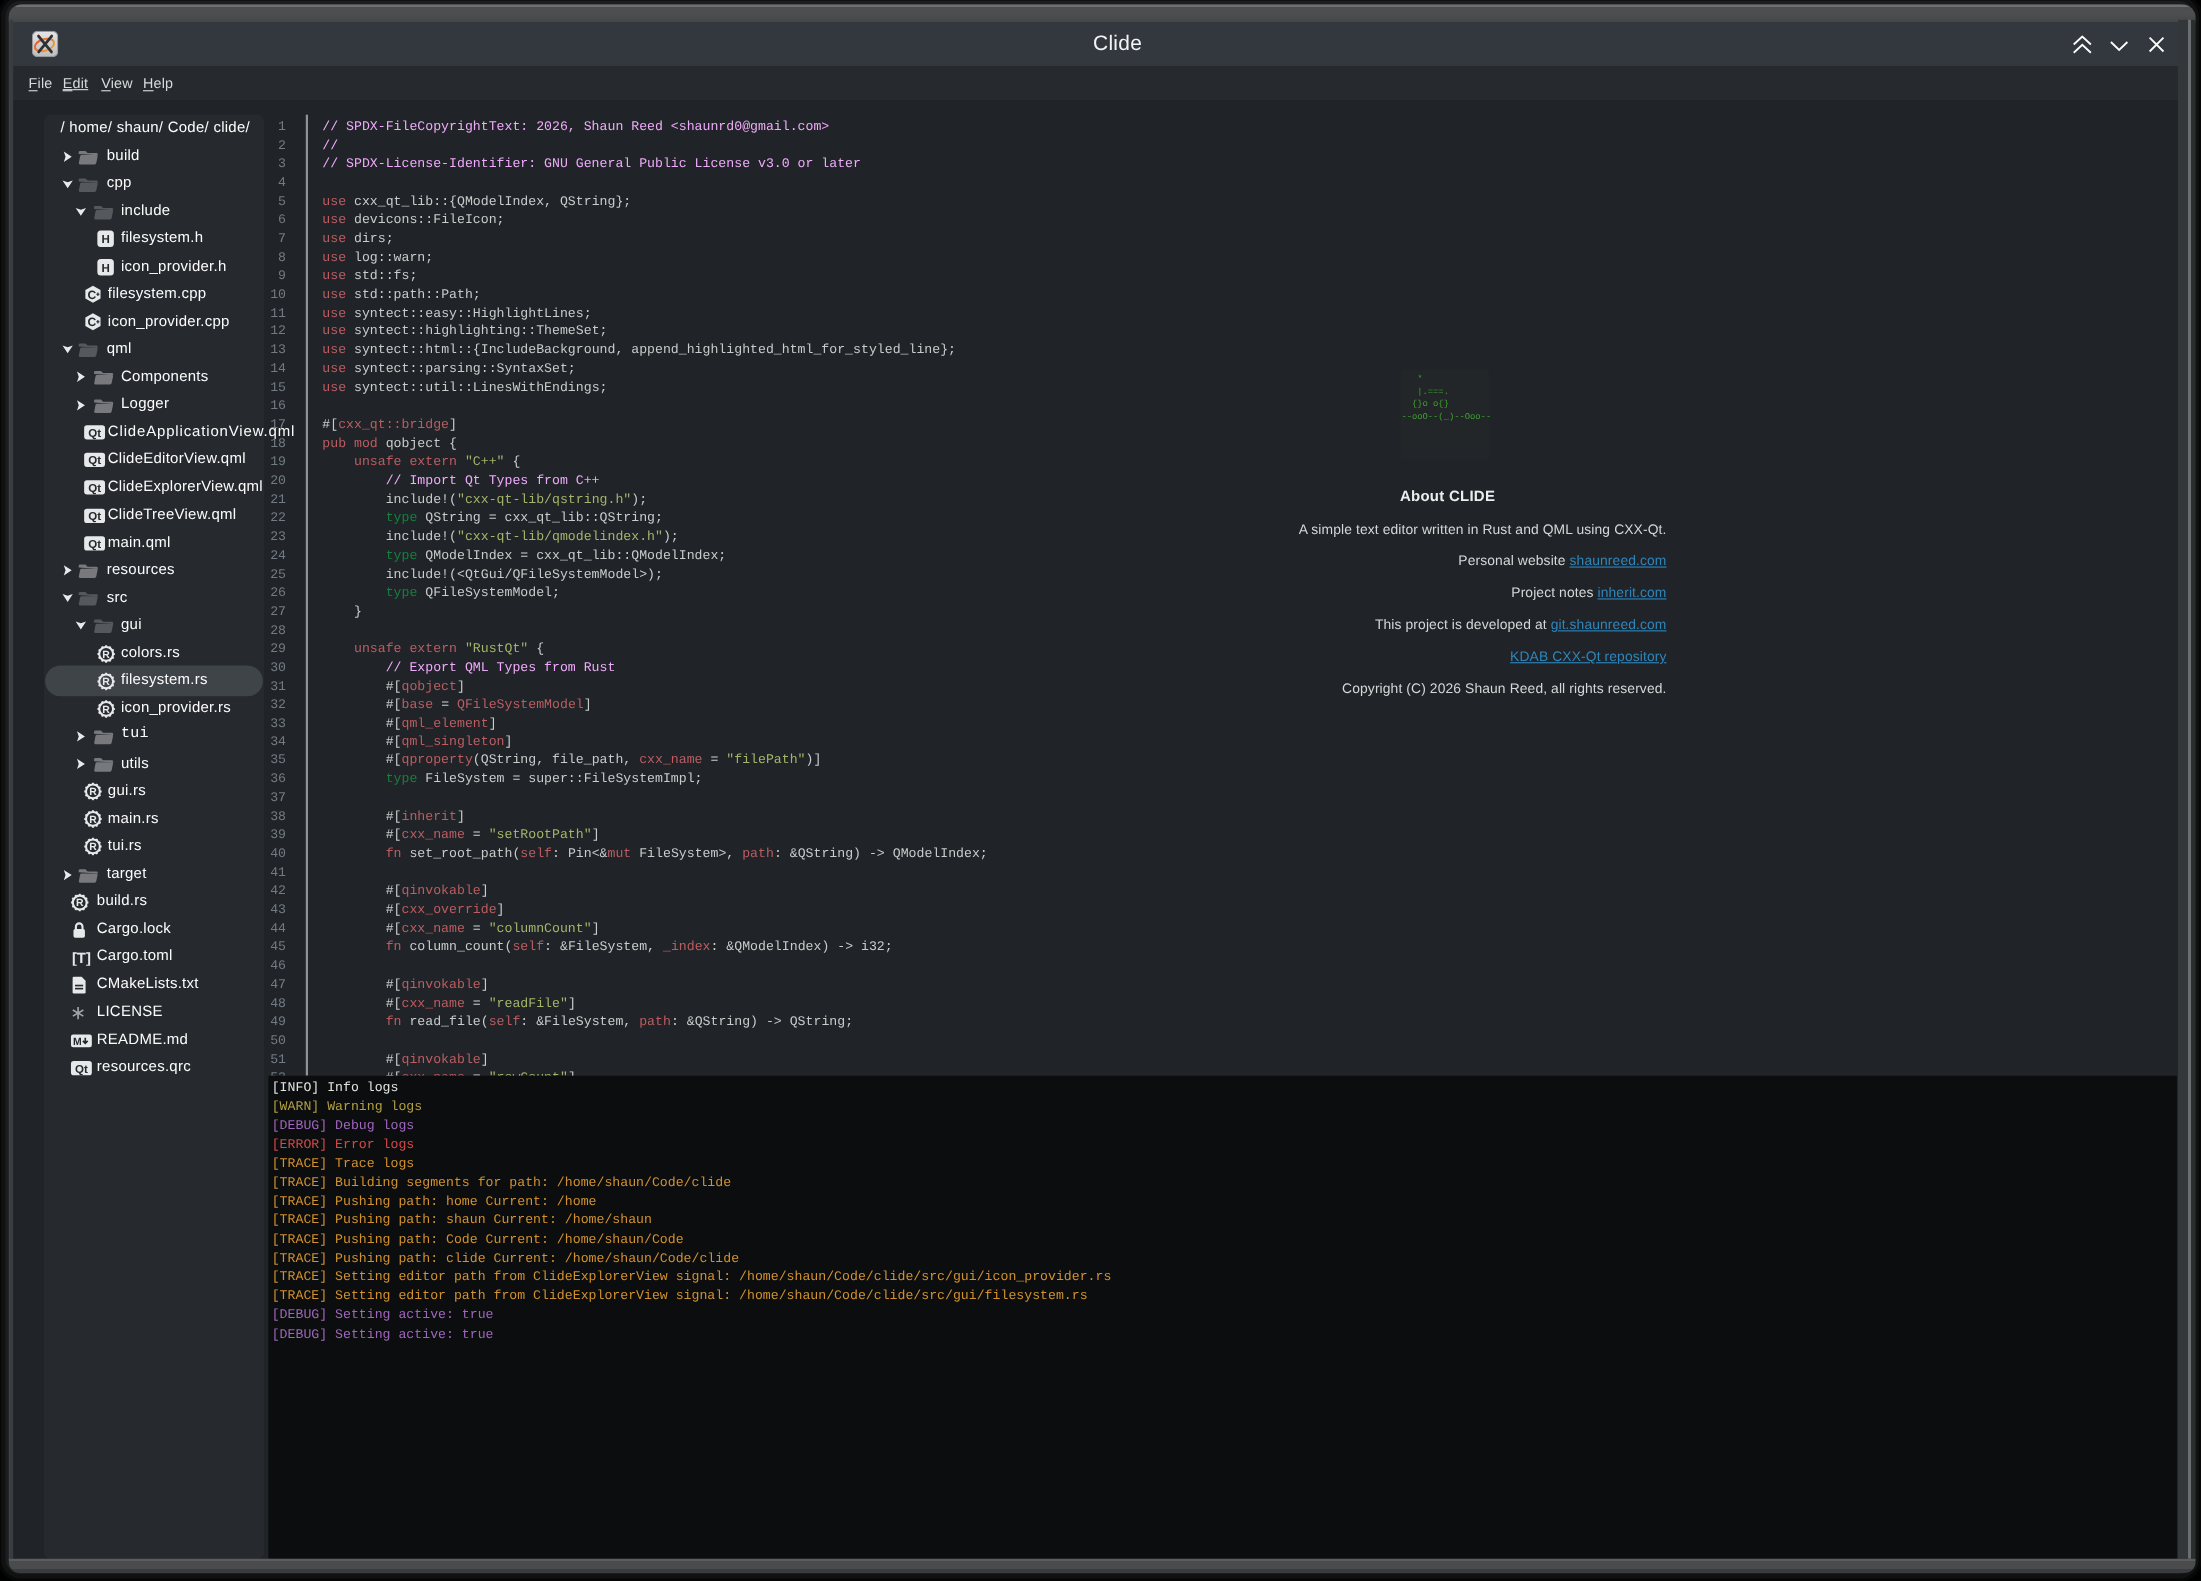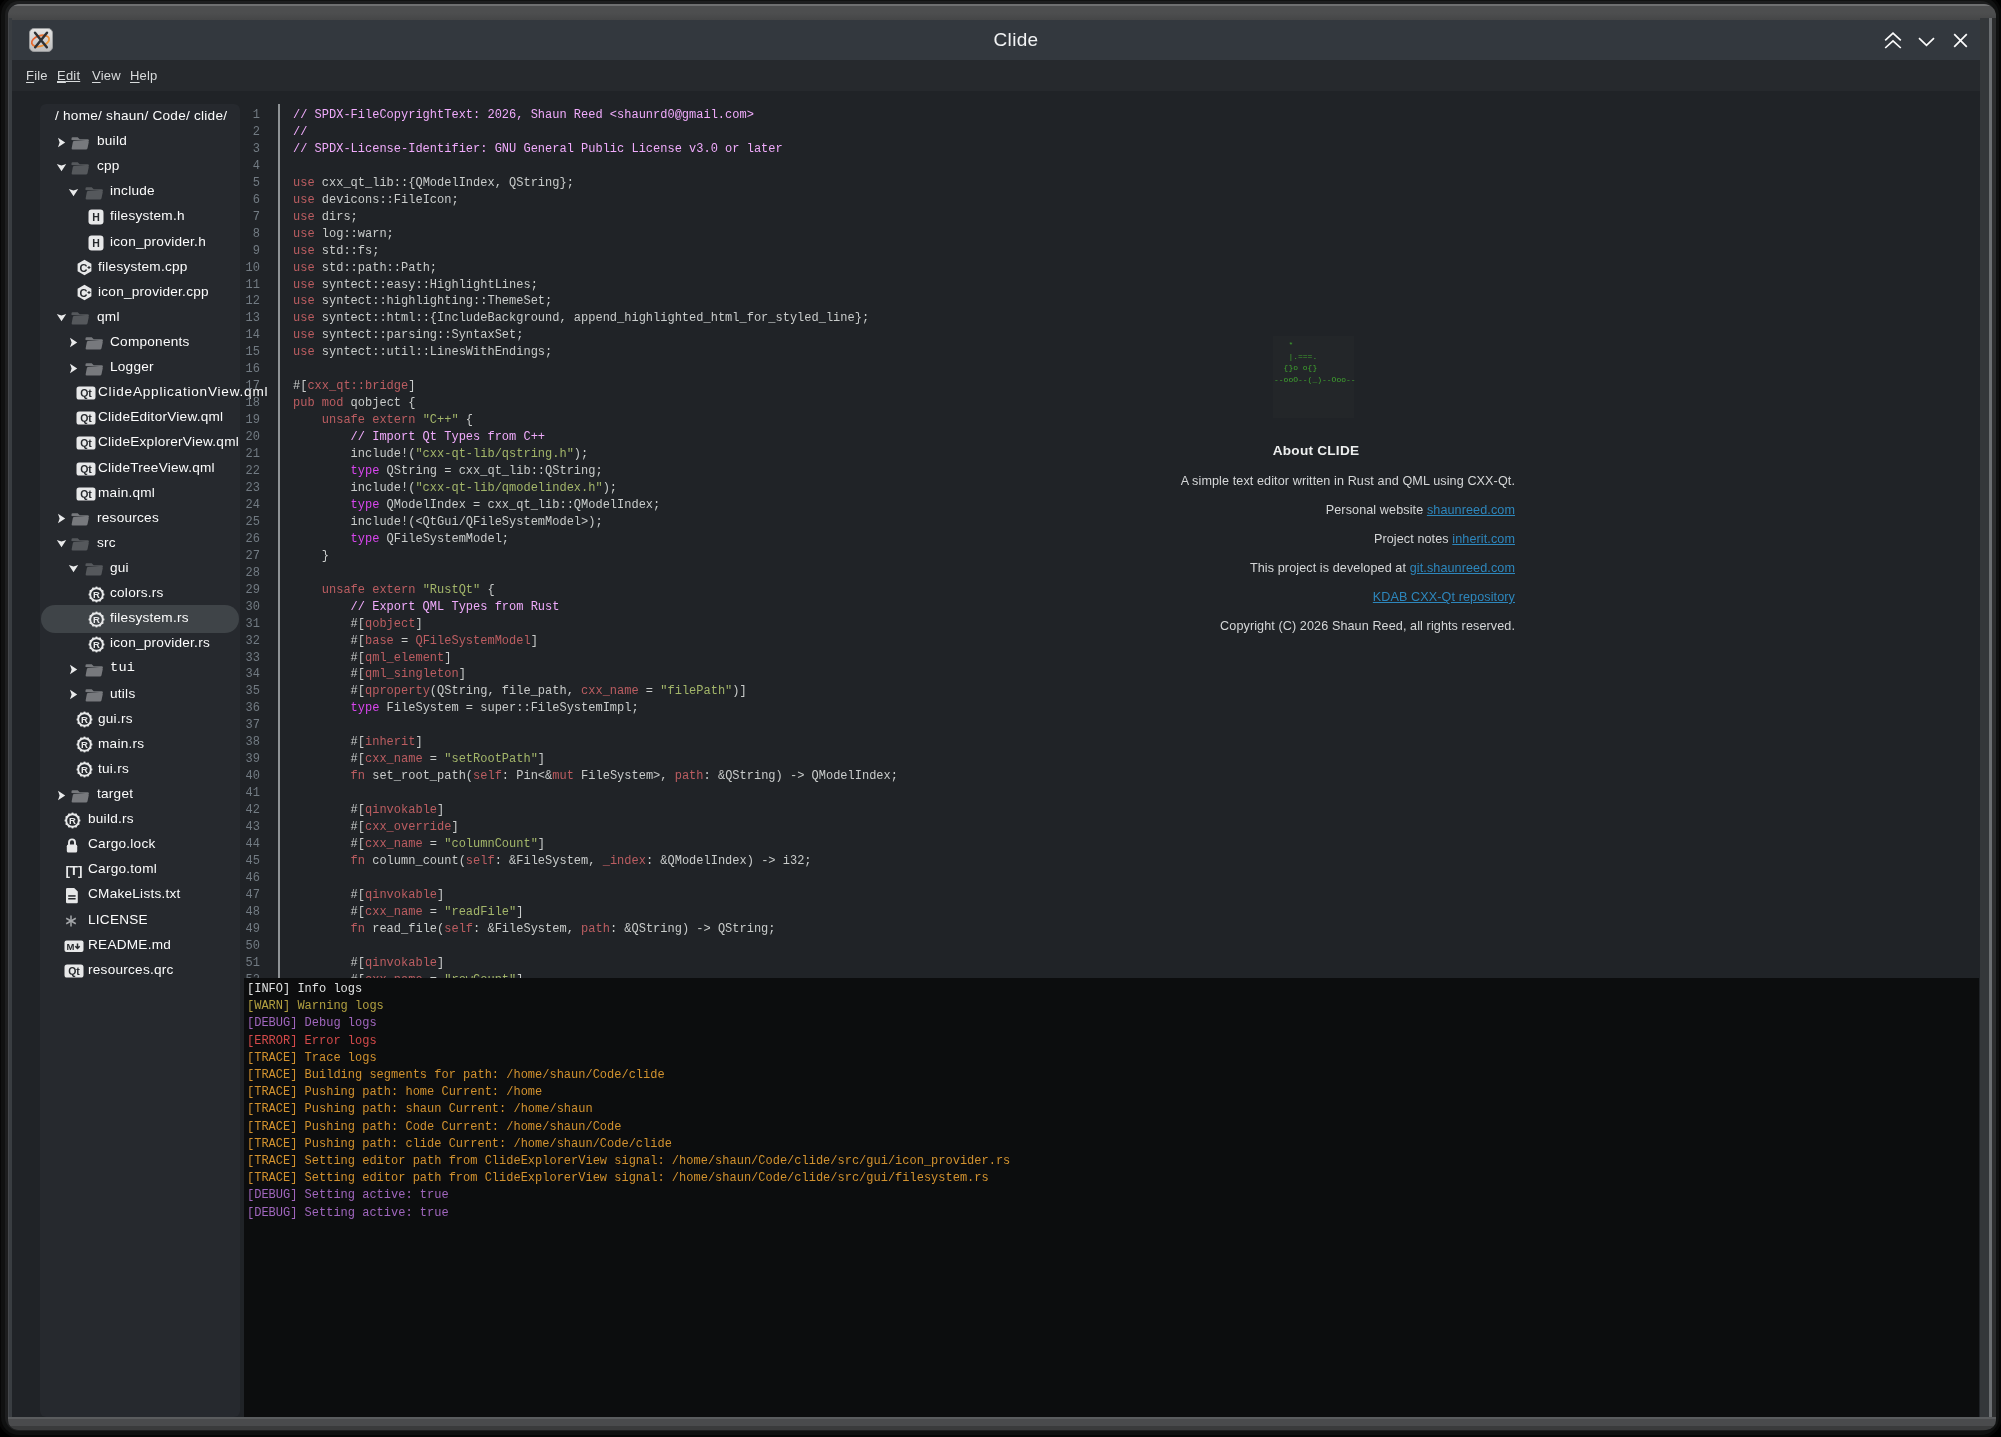--- a/index.html
+++ b/index.html
@@ -24,21 +24,21 @@
 .tree { position:absolute; left:40px; top:104px; width:200px; height:1313px;
   background:#26292e; border-radius:6px; }
 .trow { position:absolute; font-size:13.6px; color:#fcfcfc; letter-spacing:0.25px; white-space:pre; }
 .editor { position:absolute; left:200px; top:104px; width:1779px; height:874px; overflow:hidden; }
 pre { font-family:"Liberation Mono", monospace; }
 .gut { position:absolute; left:0; top:3px; width:60px; text-align:right;
   font-size:12px; line-height:16.95px; color:#727b83; }
 .sep { position:absolute; left:78px; top:0; width:1.5px; height:874px; background:#8f9396; }
 .code { position:absolute; left:93px; top:3px; font-size:12px; line-height:16.95px; color:#c9cccb; }
 .code i, .log i { font-style:normal; }
-i.k { color:#bb5d61; } i.s { color:#a3b66a; } i.c { color:#f0abfc; } i.t { color:#d946ef; }
+i.k { color:#bb5d61; } i.s { color:#a3b66a; } i.c { color:#f0abfc; } i.t { color:#15803d; }
 .log { position:absolute; left:244px; top:978px; width:1735px; height:439px; background:#0c0d0e; }
 .logpre { position:absolute; left:3px; top:3px; font-size:12px; line-height:17.2px; }
 i.li { color:#e2e4e4; } i.lw { color:#b2a040; } i.ld { color:#a066bd; }
 i.le { color:#d44a4a; } i.ltr { color:#d2922f; }
 .title { position:absolute; left:9px; top:29px; width:1982px; text-align:center;
   font-size:19px; color:#f2f3f4; letter-spacing:0.3px;margin-left:16px; }
 .artbox { position:absolute; left:1273px; top:336px; width:81px; height:82px; background:#232629; }
 .art { position:absolute; left:1px; top:3px; font-size:8px; line-height:11.5px; color:#3fa32f; }
 .abouthead { position:absolute; left:1116px; top:443px; width:400px; text-align:center;
   font-size:13.6px; font-weight:bold; color:#eceeee; letter-spacing:0.25px; }

